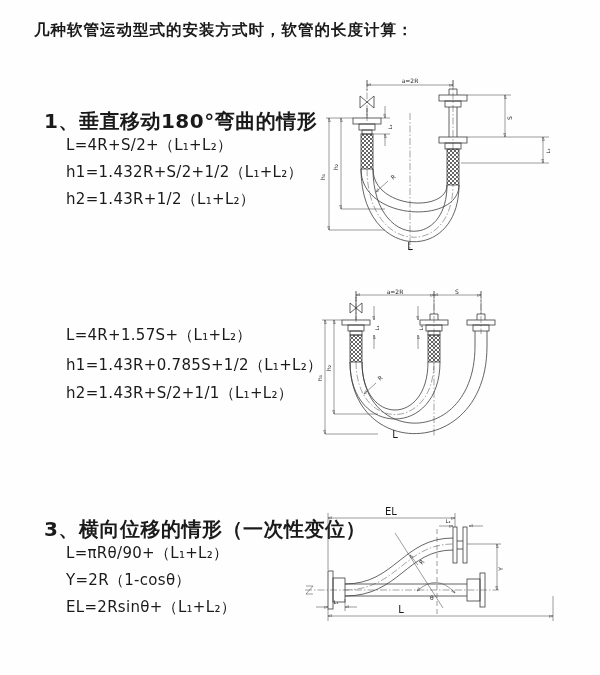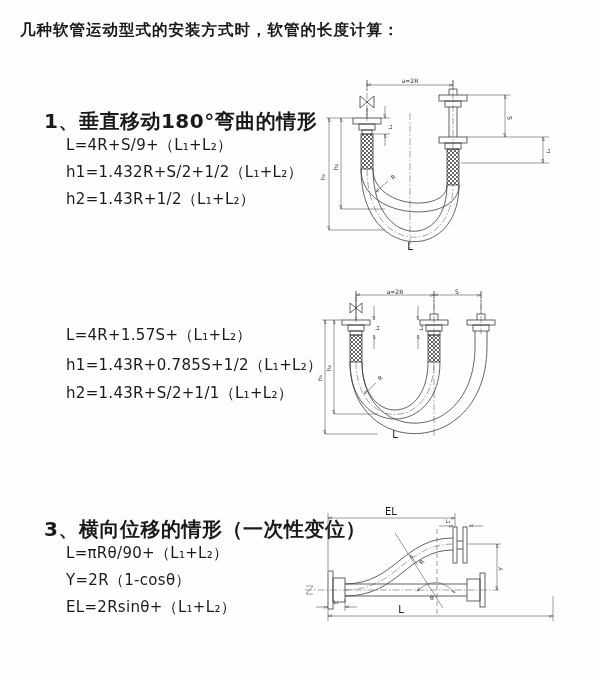--- a/index.html
+++ b/index.html
@@ -16,24 +16,24 @@
   .dg .thin{stroke-width:0.5;}
   .dg text{font-family:"DejaVu Sans","Liberation Sans",sans-serif;font-size:6px;fill:#1a1a1a;stroke:none;}
   .dg text.big{font-size:10px;}
   .dg text.sm{font-size:5px;}
 </style>
 </head>
 <body>
 
 <div class="page">
 
-  <div class="tline title" style="left:20px;top:20px">几种软管运动型式的安装方式时，软管的长度计算：</div>
+  <div class="tline title" style="left:34px;top:20px">几种软管运动型式的安装方式时，软管的长度计算：</div>
 
   <div class="tline hd" style="left:44px;top:108px">1、垂直移动180°弯曲的情形</div>
-  <div class="tline fm" style="left:66px;top:136px">L=4R+S/9+（L₁+L₂）</div>
+  <div class="tline fm" style="left:66px;top:136px">L=4R+S/2+（L₁+L₂）</div>
   <div class="tline fm" style="left:66px;top:163px">h1=1.432R+S/2+1/2（L₁+L₂）</div>
   <div class="tline fm" style="left:66px;top:190px">h2=1.43R+1/2（L₁+L₂）</div>
 
   <div class="tline fm" style="left:66px;top:326px">L=4R+1.57S+（L₁+L₂）</div>
   <div class="tline fm" style="left:66px;top:356px">h1=1.43R+0.785S+1/2（L₁+L₂）</div>
   <div class="tline fm" style="left:66px;top:384px">h2=1.43R+S/2+1/1（L₁+L₂）</div>
 
   <div class="tline hd" style="left:44px;top:516px">3、横向位移的情形（一次性变位）</div>
   <div class="tline fm" style="left:66px;top:544px">L=πRθ/90+（L₁+L₂）</div>
   <div class="tline fm" style="left:66px;top:571px">Y=2R（1-cosθ）</div>

